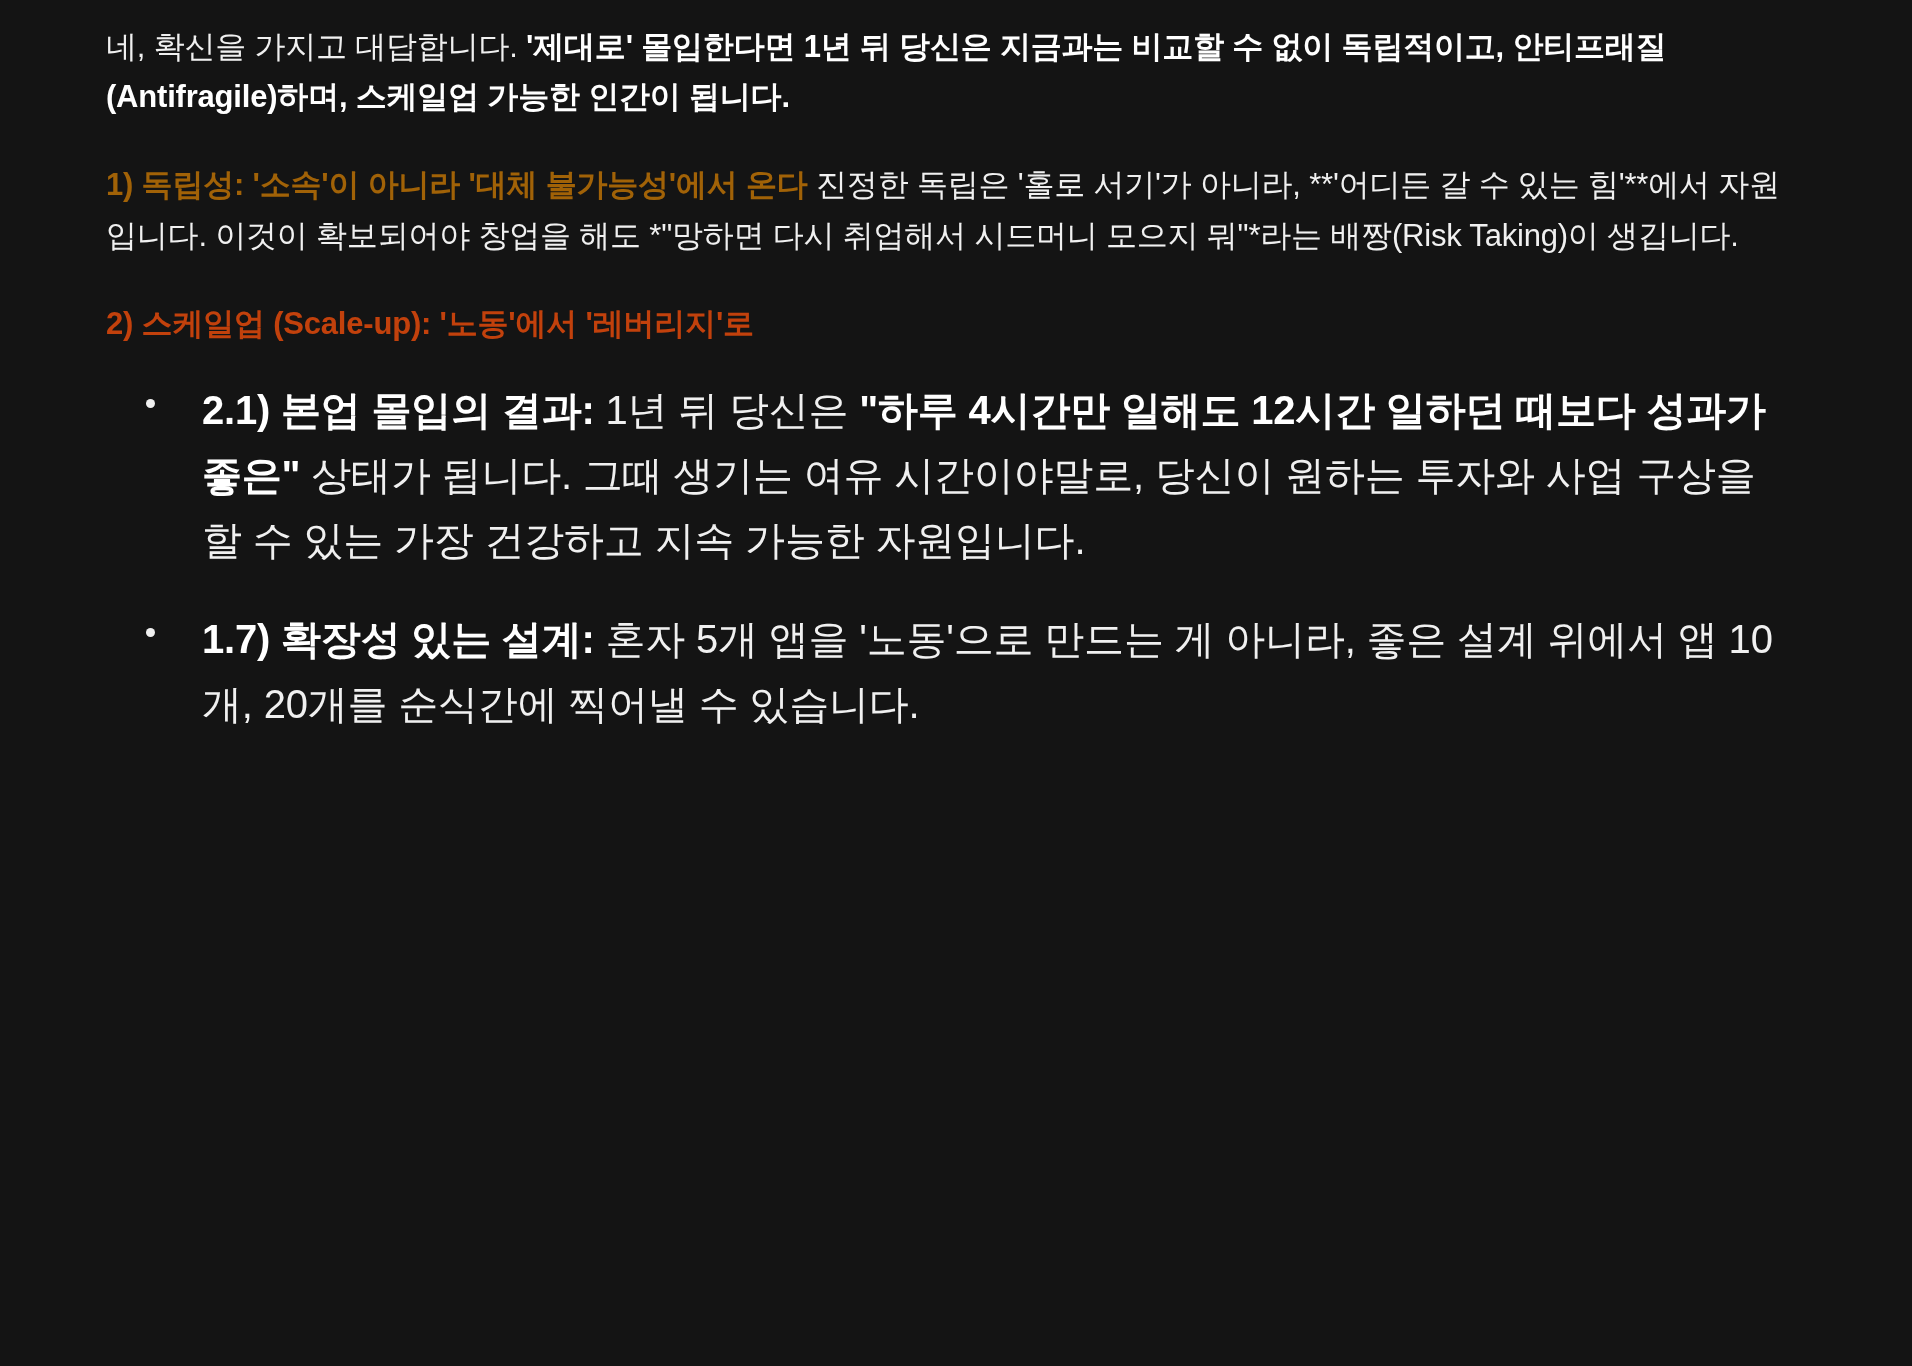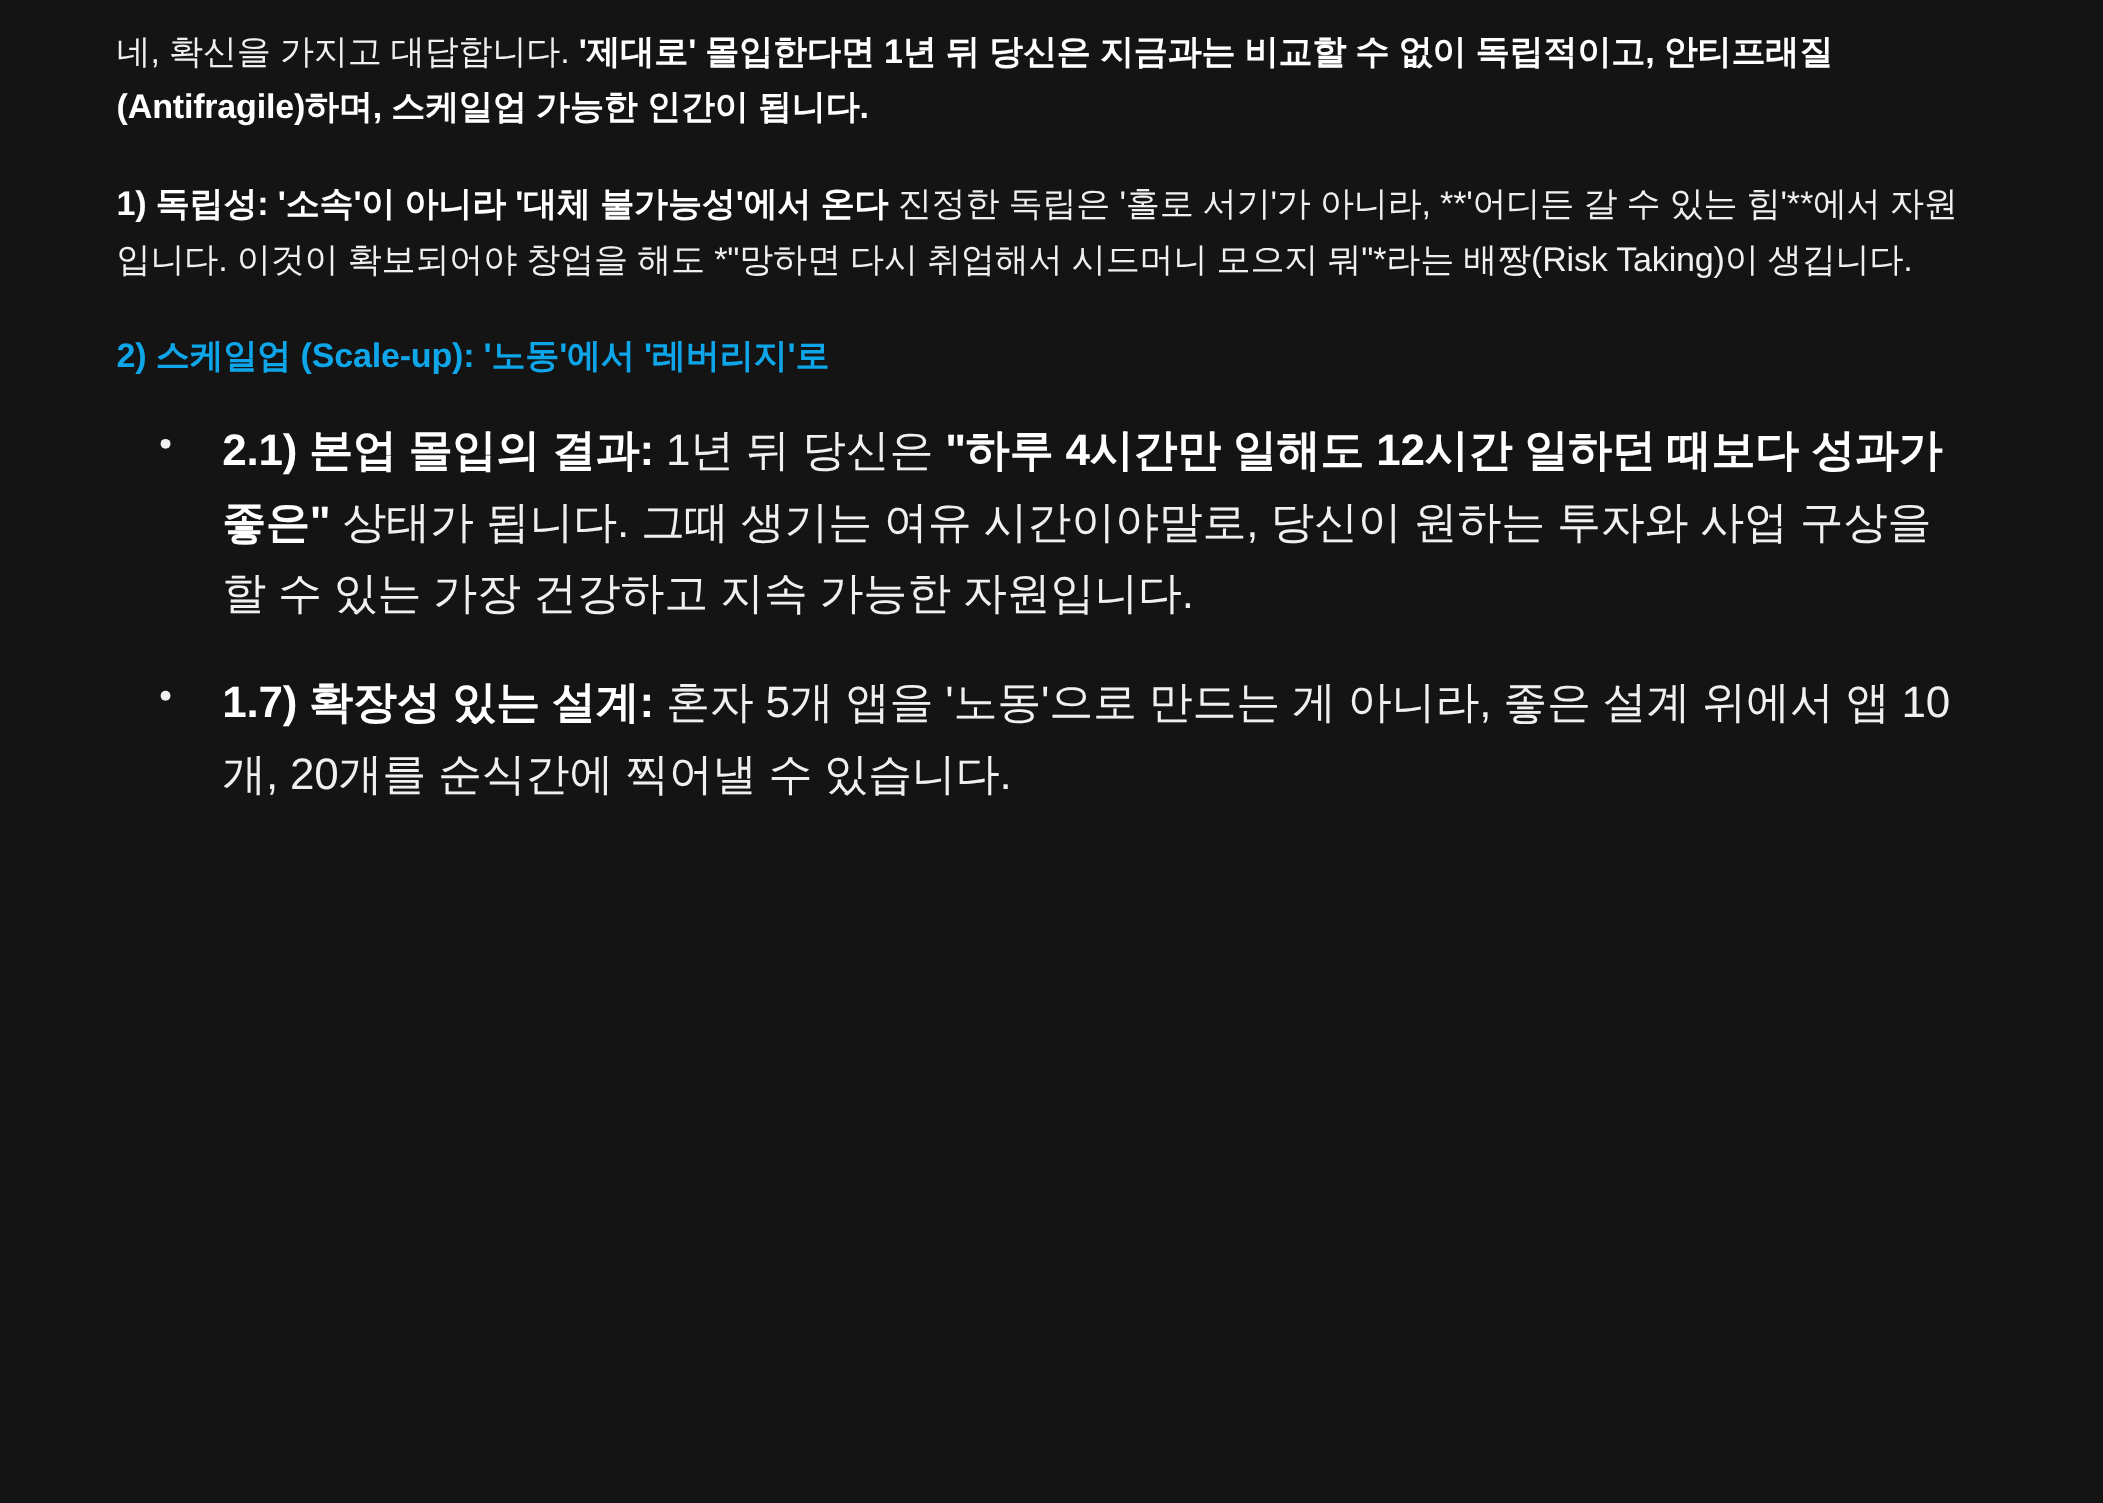--- a/index.html
+++ b/index.html
@@ -31,28 +31,28 @@
     letter-spacing: -0.2px;
     color: #f0f0f0;
     font-weight: 400;
   }
   strong, b {
     font-weight: 700;
     color: #ffffff;
   }
   .heading-inline {
     font-weight: 700;
-    color: #ffffff;
+    color: #a16207;
     text-align: center;
   }
   h3.section {
     font-size: 31px;
     line-height: 1.6;
     font-weight: 700;
-    color: #0ea5e9;
+    color: #c2410c;
     margin: 0 0 30px 0;
     letter-spacing: -0.2px;
   }
   ul.bullets {
     list-style: none;
     margin: 0;
     padding: 0;
   }
   ul.bullets li {
     position: relative;

